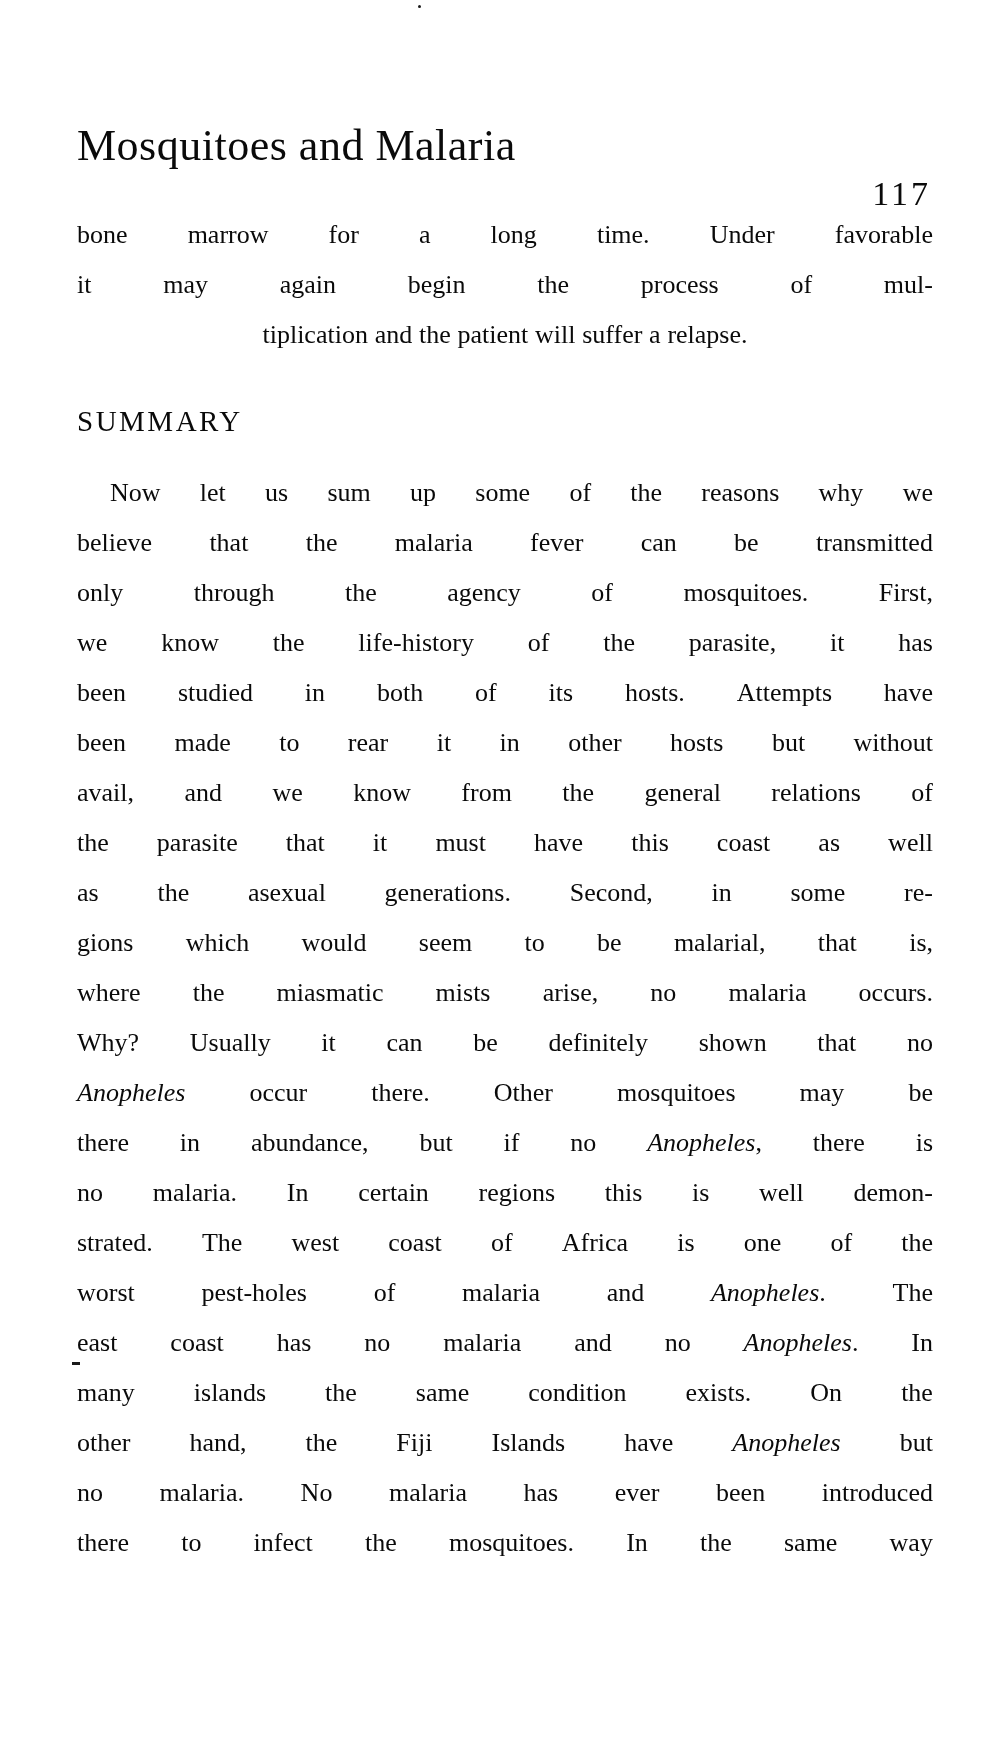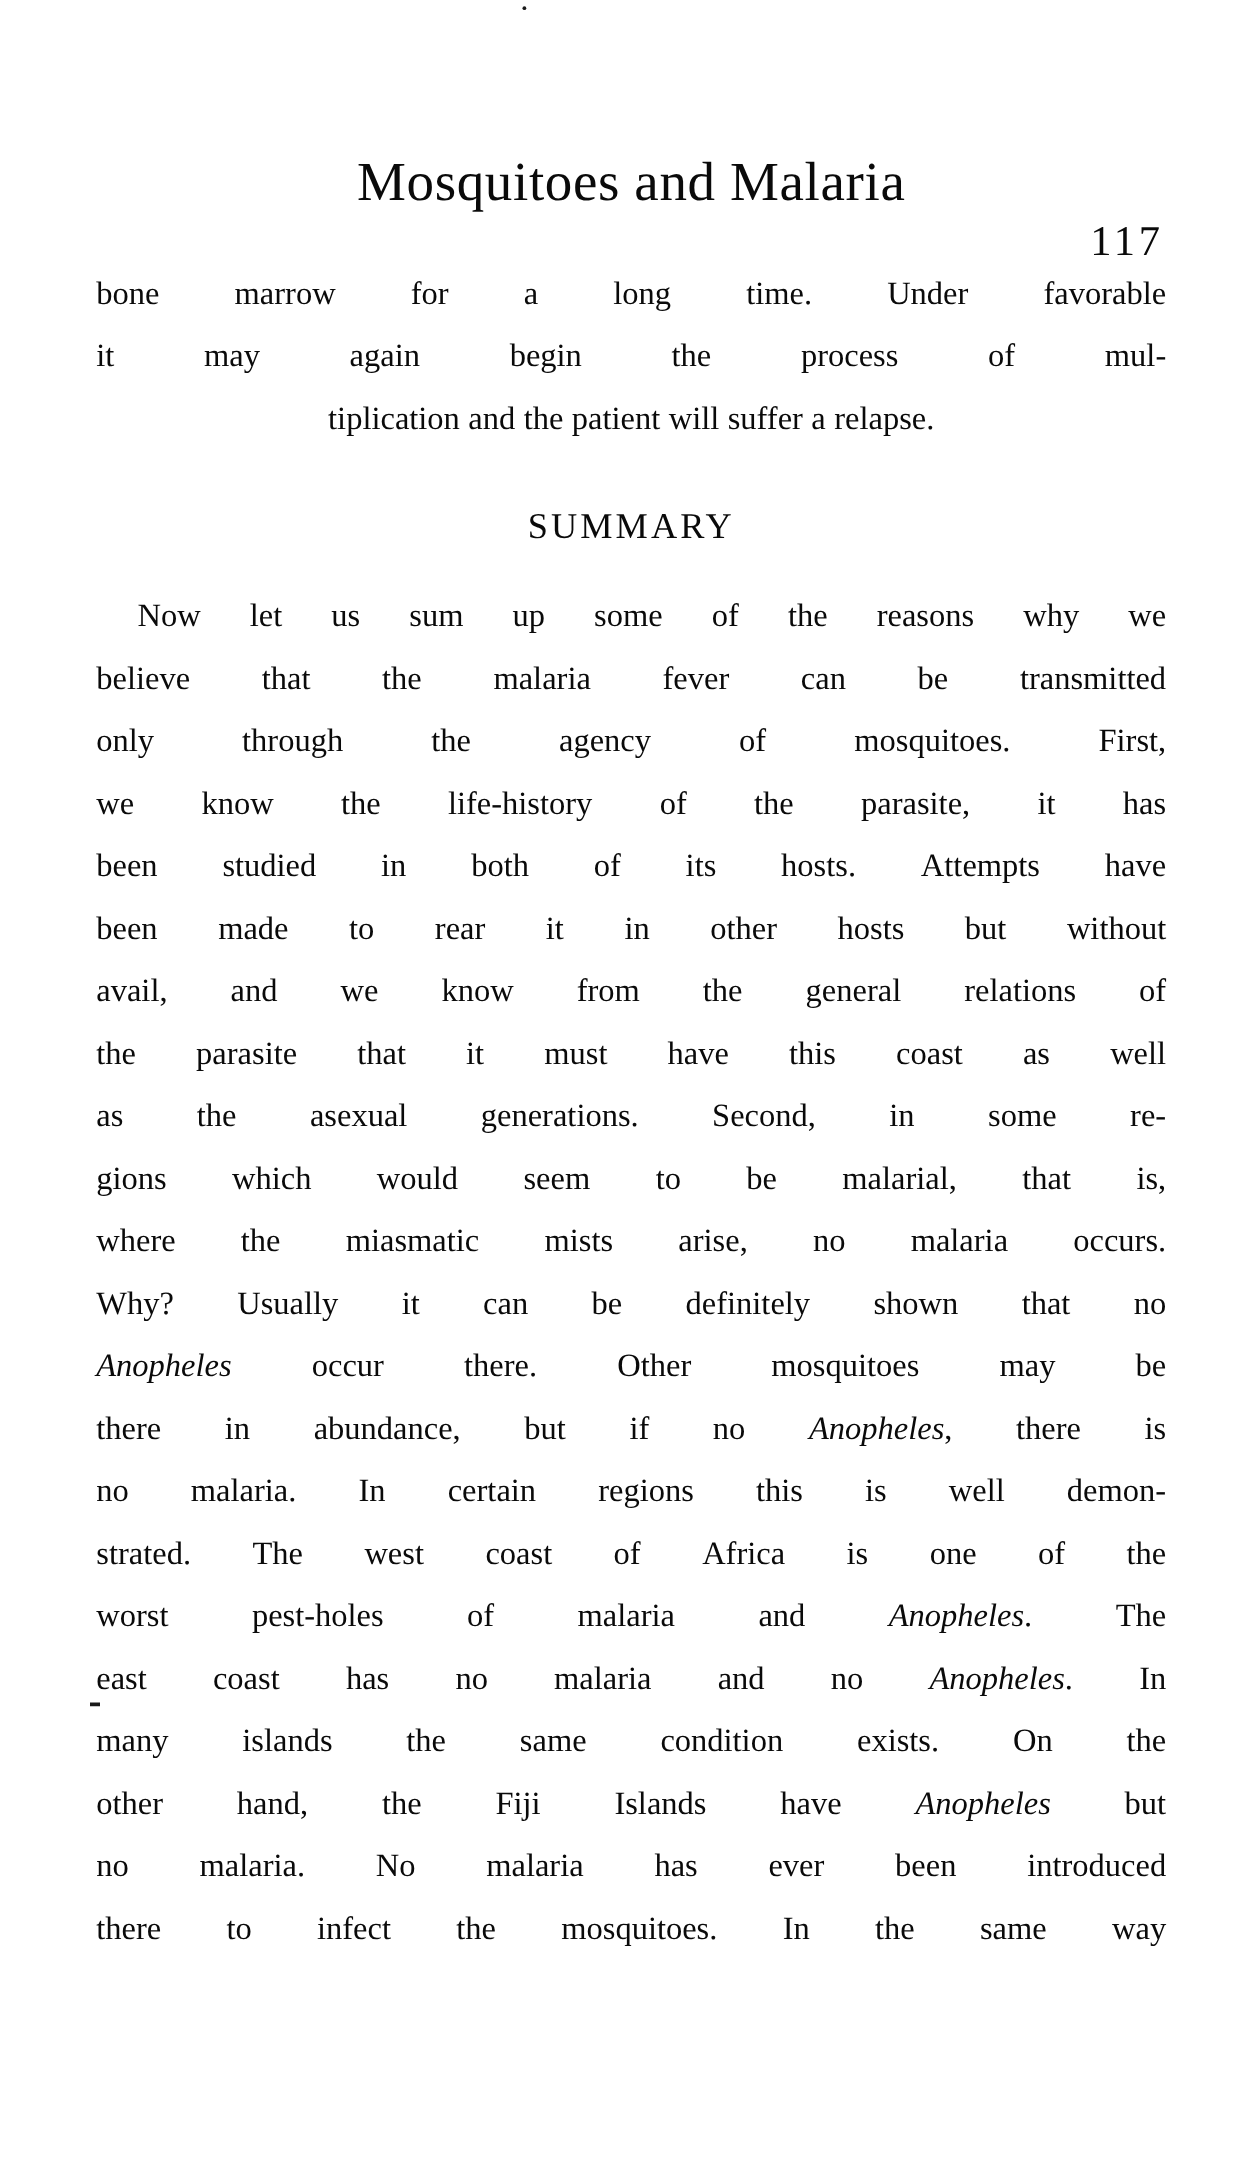--- a/index.html
+++ b/index.html
@@ -10,41 +10,40 @@
     background: #ffffff;
     overflow: hidden;
     font-family: "Liberation Serif", "DejaVu Serif", serif;
     color: #0a0a0a;
   }
   .textblock { position: absolute; left: 77px; width: 856px; }
 
   
   .header-row { top: 118px; height: 56px; }
   .page-title {
-    text-align: center;
+    text-align: left;
     font-size: 44px;
     line-height: 56px;
     letter-spacing: 0.5px;
     white-space: nowrap;
   }
   .page-number {
     position: absolute;
     top: 14px;
     right: 2px;
     font-size: 34px;
     line-height: 44px;
     letter-spacing: 3px;
     margin-top: 40px;
   }
 
   
   .section-heading {
     top: 401px;
     height: 40px;
-    text-align: center;
     font-size: 29px;
     line-height: 40px;
     letter-spacing: 2.5px;
     white-space: nowrap;
   }
 
   
   .para { font-size: 26px; }
   .para-1 { top: 210px; }
   .para-2 { top: 468px; }

